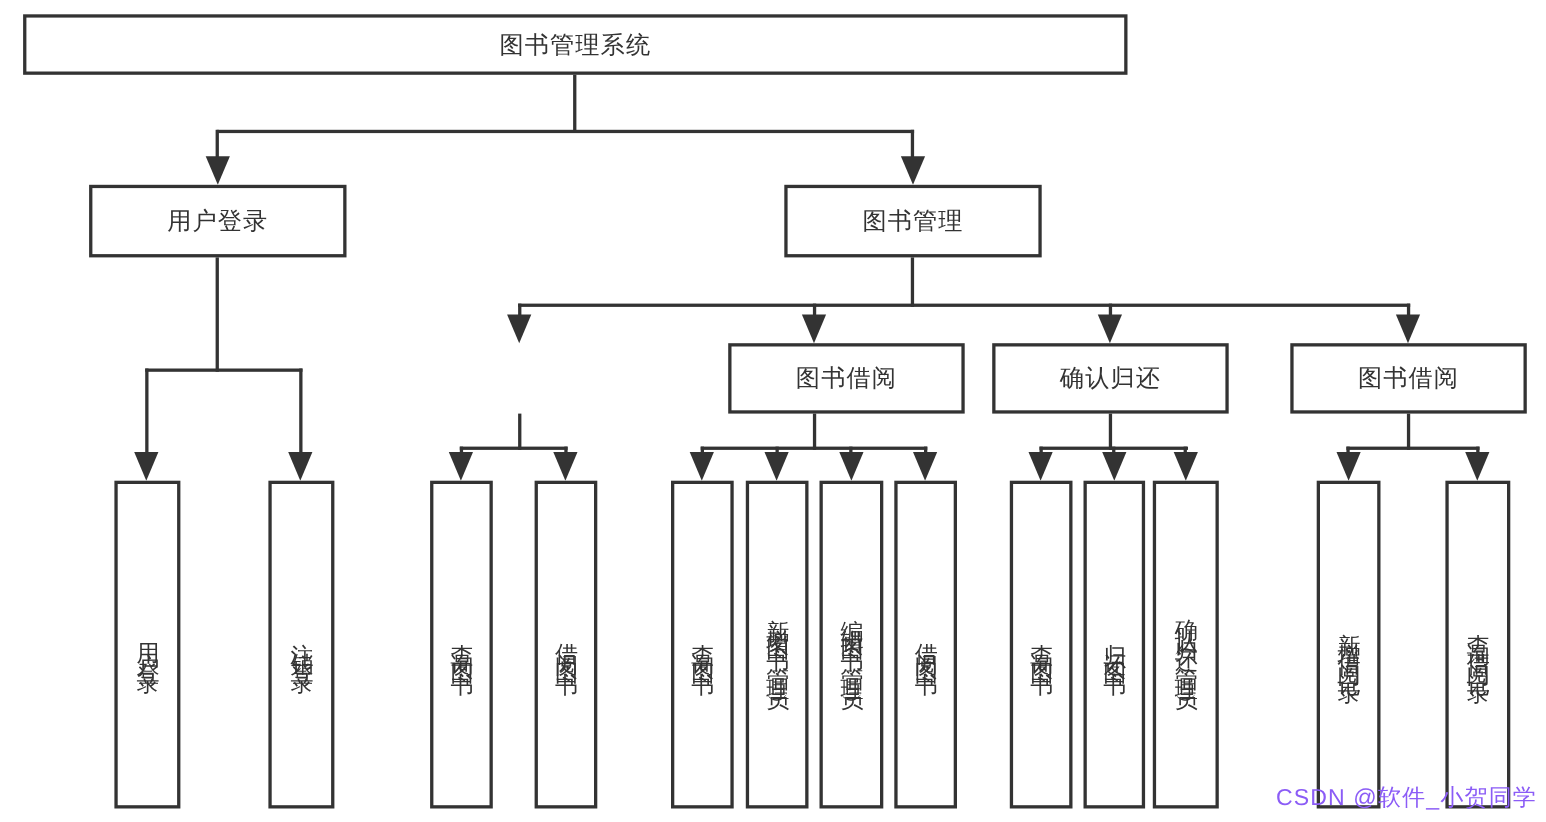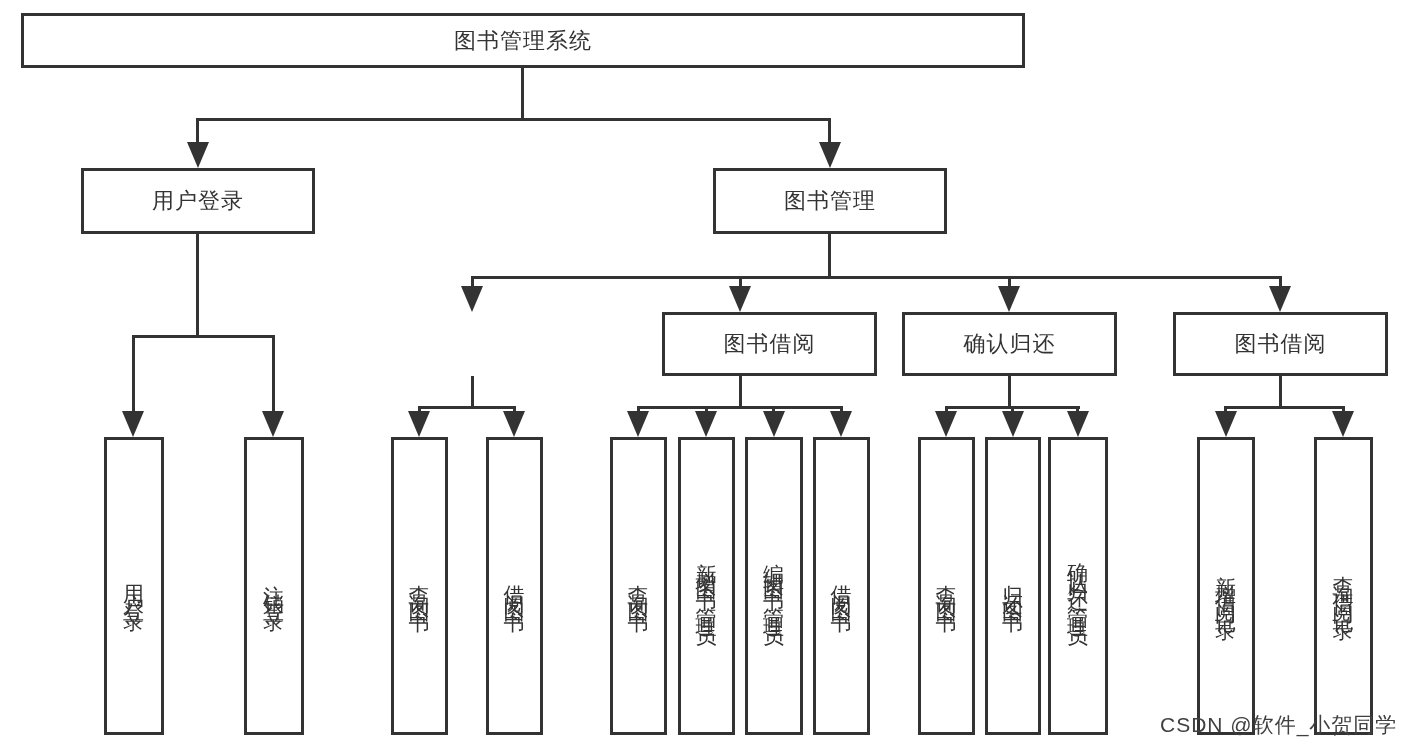--- a/index.html
+++ b/index.html
@@ -42,21 +42,21 @@
   
   .vline { position:absolute; width:3px;  background:#333333; }
   .hline { position:absolute; height:3px; background:#333333; }
   .ahead {
     position:absolute; width:0; height:0;
     border-left:11px solid transparent; border-right:11px solid transparent;
     border-top:26px solid #333333;
   }
   .watermark {
     position:absolute; left:1160px; top:711px; z-index:10;
-    font-size:21px; letter-spacing:1px; color:#404040; white-space:nowrap;
+    font-size:21px; letter-spacing:1px; color:#8b5cf6; white-space:nowrap;
   }
 </style>
 </head>
 <body>
 
 <div class="canvas">
 
   <div class="box hbox p-root">图书管理系统</div>
 
   <div class="vline" style="left:521px;top:68px;height:52px;"></div>

